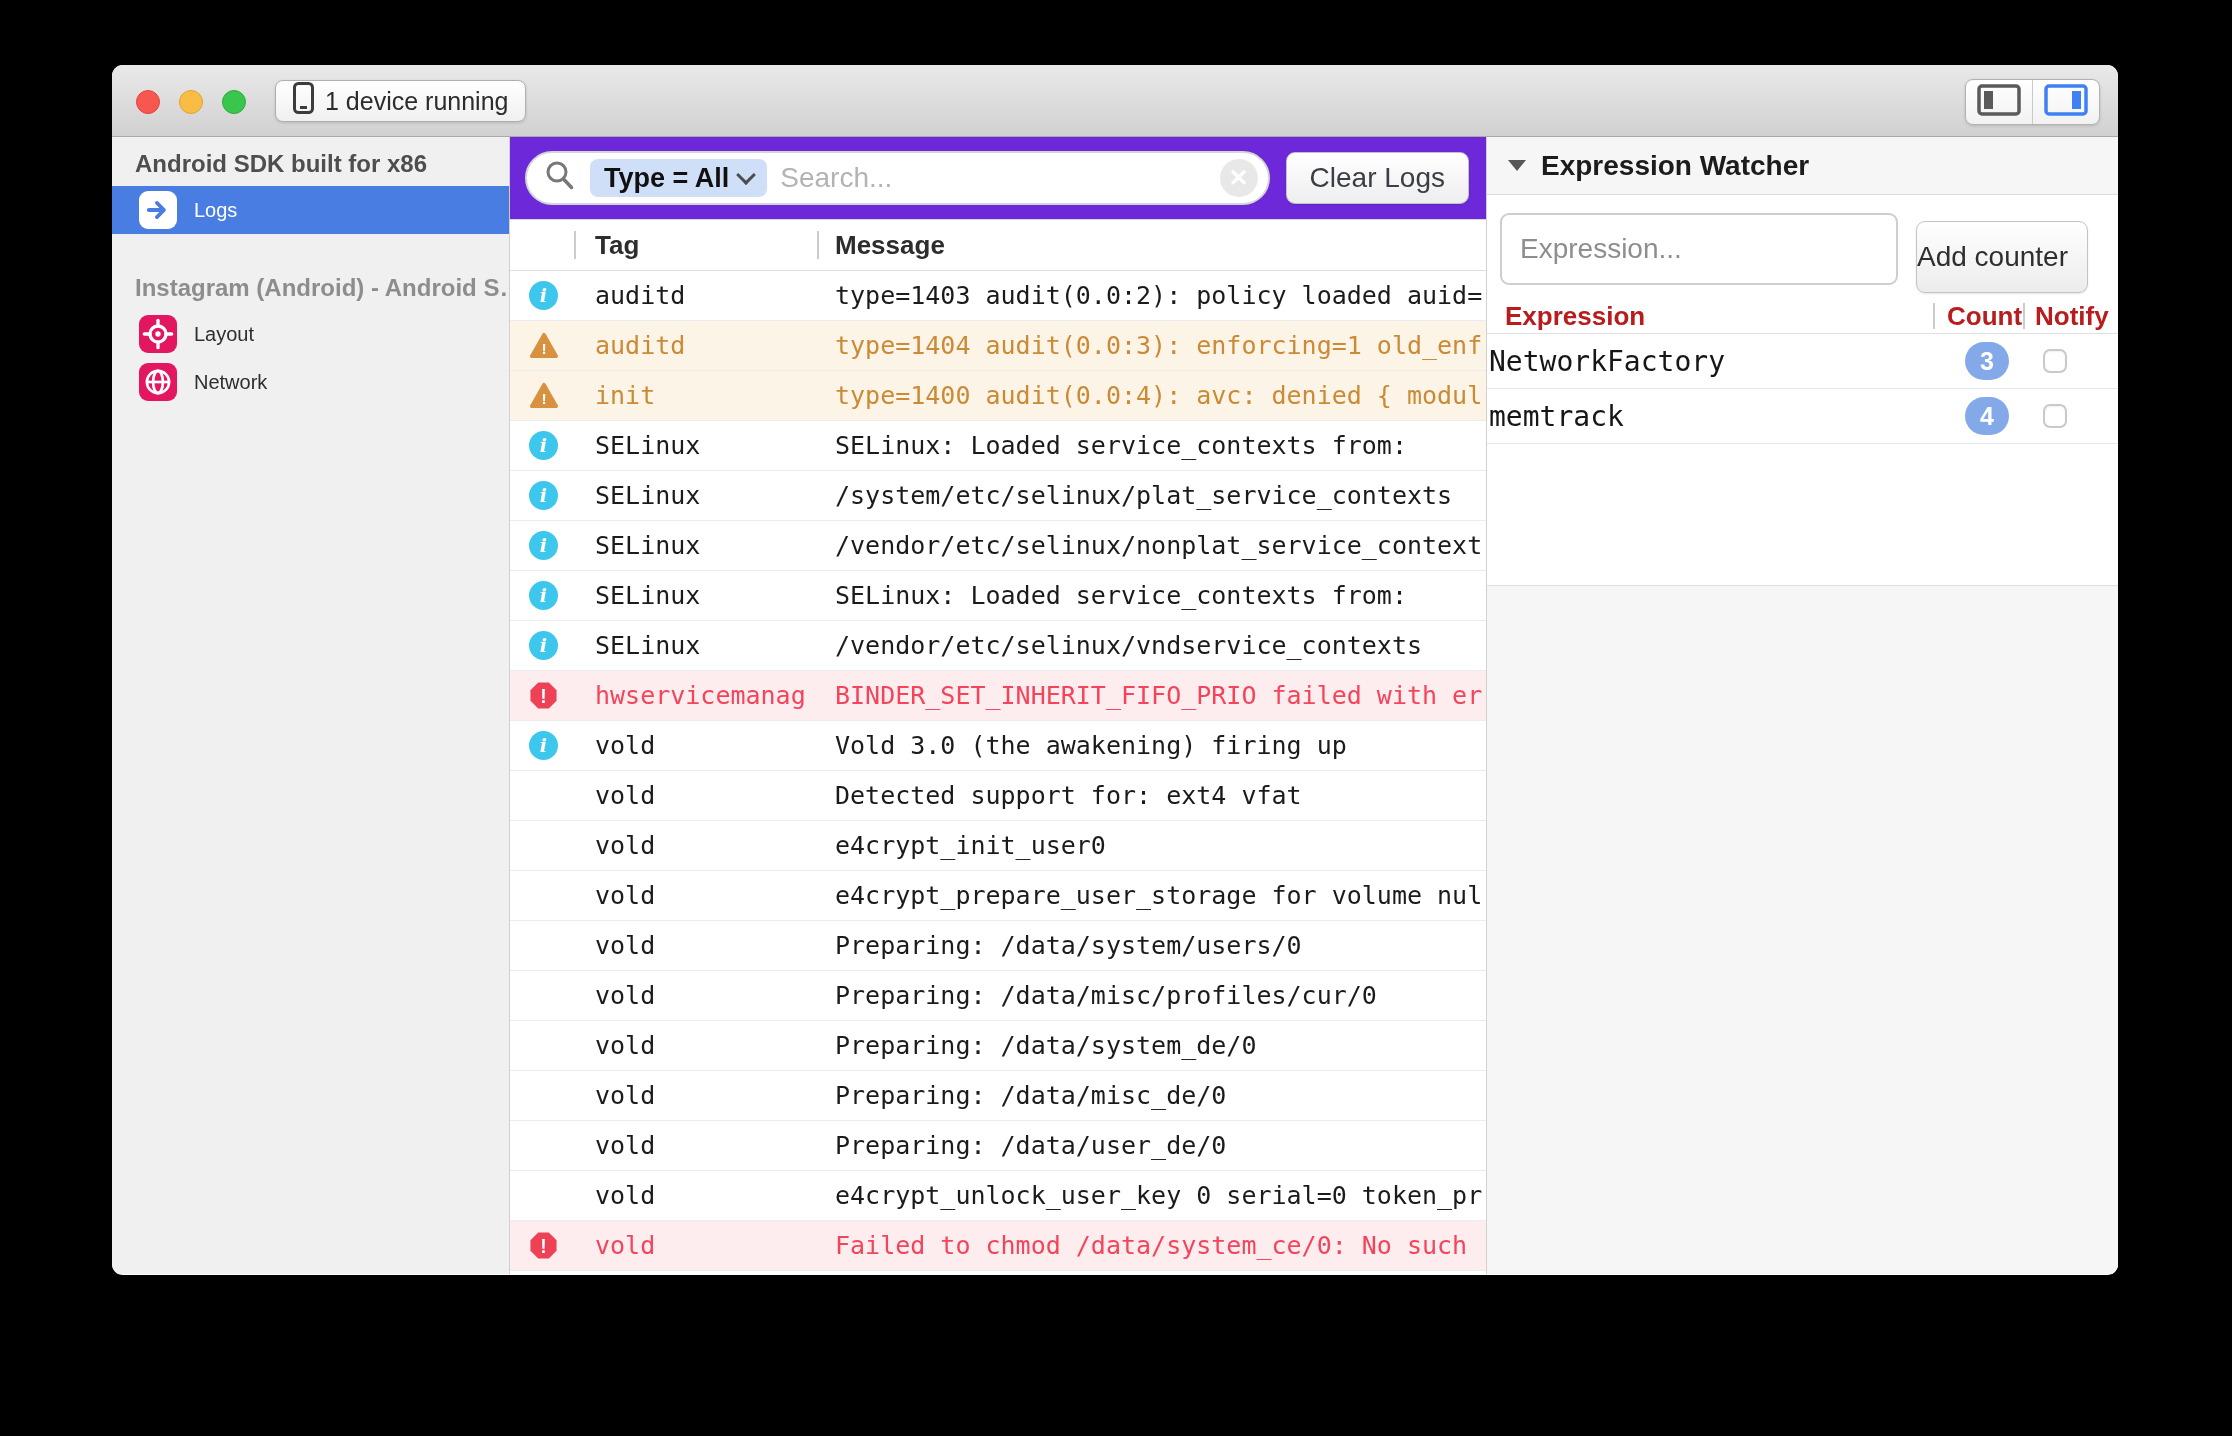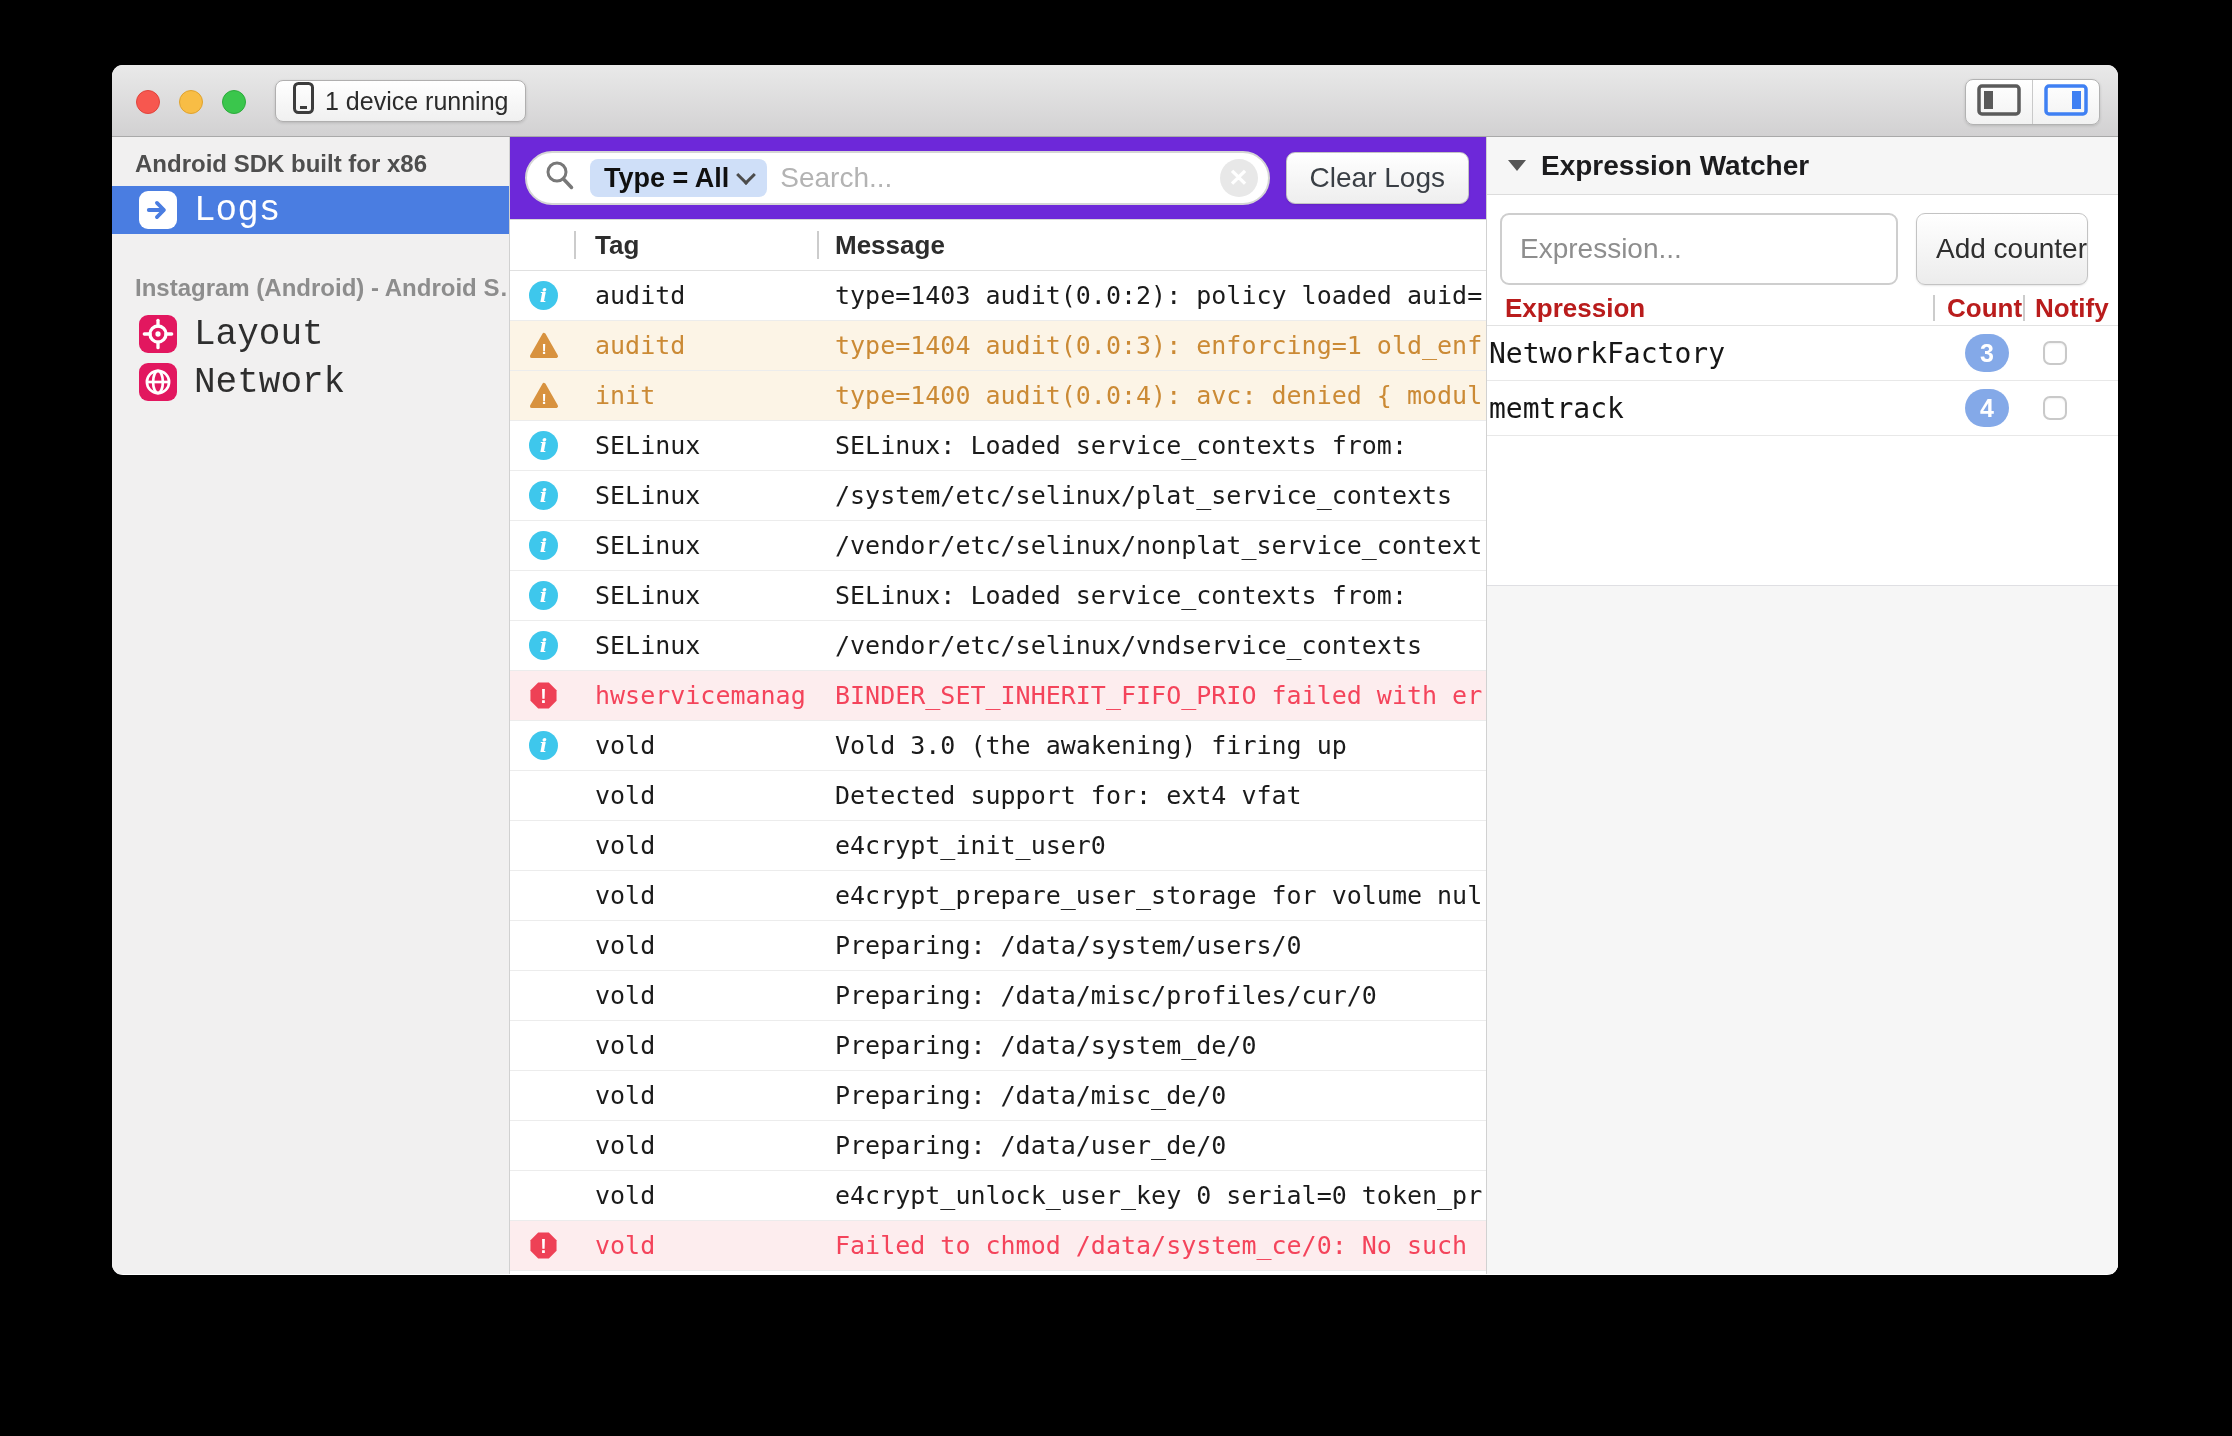--- a/index.html
+++ b/index.html
@@ -33,21 +33,21 @@
   .toggle { width:66px; height:44px; display:flex; align-items:center; justify-content:center; }
   .toggle + .toggle { border-left:1px solid #c9c9c9; }
 
   
   .content { display:flex; height:1137px; }
 
   
   .sidebar { width:398px; flex:none; background:#f1f0f0; border-right:1px solid #d1d1d1; box-sizing:border-box; padding-top:11px; }
   .side-label { font-size:24px; font-weight:700; color:#4e4e4e; padding:2px 10px 8px 23px; white-space:nowrap; overflow:hidden; }
   .side-label.secondary { color:#8d8d8d; margin-top:38px; }
-  .side-item { height:48px; display:flex; align-items:center; gap:17px; padding-left:27px; font-size:36px; color:#2e2e2e; cursor:default;font-family:Liberation Mono, monospace; }
+  .side-item { height:48px; display:flex; align-items:center; gap:17px; padding-left:27px; font-size:20px; color:#2e2e2e; cursor:default; }
   .side-item.selected { background:#4a7de1; color:#fff; }
   .icon-sq { width:38px; height:38px; border-radius:9px; display:flex; align-items:center; justify-content:center; flex:none; }
   .icon-sq.white { background:#fff; }
   .icon-sq.pink  { background:#e2175f; }
 
   
   .main { width:977px; flex:none; background:#fff; border-right:1px solid #d1d1d1; box-sizing:border-box; display:flex; flex-direction:column; }
   .toolbar { height:83px; flex:none; background:#6d28d9; border-bottom:1px solid #d8d8d8; display:flex; align-items:center; gap:16px; padding:0 17px 0 15px; box-sizing:border-box; }
   .searchbar { flex:1; height:54px; background:#fff; border:2px solid #d5d5d5; border-radius:28px; display:flex; align-items:center; gap:13px; padding:0 10px 0 16px; box-sizing:border-box; }
   .type-pill { height:38px; padding:0 14px; background:#cfdff8; border-radius:8px; display:flex; align-items:center; gap:10px; font-size:27px; font-weight:600; color:#101010; flex:none; }
@@ -72,21 +72,21 @@
   .log-row.lvl-error { background:#fdedee; color:#f4445b; }
 
   
   .right { flex:1; background:#fff; display:flex; flex-direction:column; }
   .rp-header { height:58px; flex:none; background:#f6f6f6; border-bottom:1px solid #dcdcdc; display:flex; align-items:center; gap:15px; padding-left:21px; box-sizing:border-box; }
   .disclosure { width:0; height:0; border-left:9px solid transparent; border-right:9px solid transparent; border-top:11px solid #565656; }
   .rp-title { font-size:28px; font-weight:700; color:#1c1c1e; }
   .rp-body { height:390px; flex:none; background:#fff; }
   .rp-form { display:flex; gap:18px; padding:18px 30px 0 13px; }
   .exp-input { flex:1; height:72px; background:#fff; border:2px solid #cecece; border-radius:9px; display:flex; align-items:center; padding-left:18px; font-size:28px; color:#8e8e8e; box-sizing:border-box; }
-  .add-btn { width:172px; height:72px; flex:none; background:linear-gradient(#ffffff,#ececec); border:1px solid #c3c3c3; border-radius:9px; display:flex; align-items:center; justify-content:flex-end; font-size:28px; color:#2f2f2f; box-shadow:0 1px 2px rgba(0,0,0,.1); box-sizing:border-box; }
+  .add-btn { width:172px; height:72px; flex:none; background:linear-gradient(#ffffff,#ececec); border:1px solid #c3c3c3; border-radius:9px; display:flex; align-items:center; justify-content:flex-start; font-size:28px; color:#2f2f2f; box-shadow:0 1px 2px rgba(0,0,0,.1); box-sizing:border-box;margin-top:8px; }
   .watch-header { position:relative; height:34px; margin-top:6px; border-bottom:1px solid #e2e2e2; font-size:26px; font-weight:700; color:#b91c1c; }
   .watch-header .wh-exp { position:absolute; left:18px; top:2px; }
   .watch-header .wh-count { position:absolute; left:460px; top:2px; }
   .watch-header .wh-notify { position:absolute; left:548px; top:2px; }
   .watch-header .vbar { top:4px; height:26px; }
   .watch-row { position:relative; height:54px; display:flex; align-items:center; border-bottom:1px solid #e8e8e8; font-family:"DejaVu Sans Mono", monospace; font-size:28px; color:#161616; }
   .watch-exp { padding-left:2px; white-space:nowrap; overflow:hidden; }
   .count-badge { position:absolute; left:478px; top:8px; width:44px; height:38px; border-radius:19px; background:#84a9e8; color:#fff; font-family:"Liberation Sans", sans-serif; font-size:25px; font-weight:700; display:flex; align-items:center; justify-content:center; }
   .checkbox { position:absolute; left:556px; top:15px; width:24px; height:24px; border:2px solid #c9c9c9; border-radius:7px; background:#fff; box-sizing:border-box; box-shadow:inset 0 1px 2px rgba(0,0,0,.06); }
   .rp-divider { height:1px; flex:none; background:#dfdfe3; }

